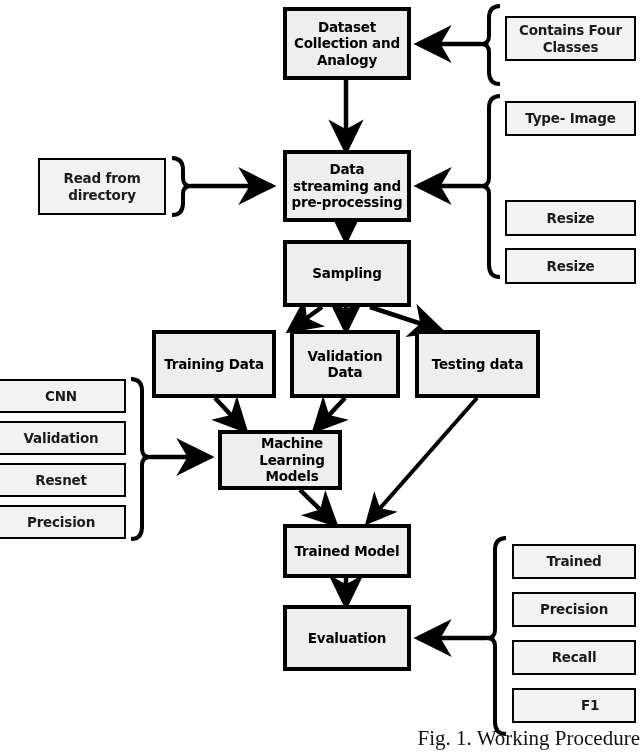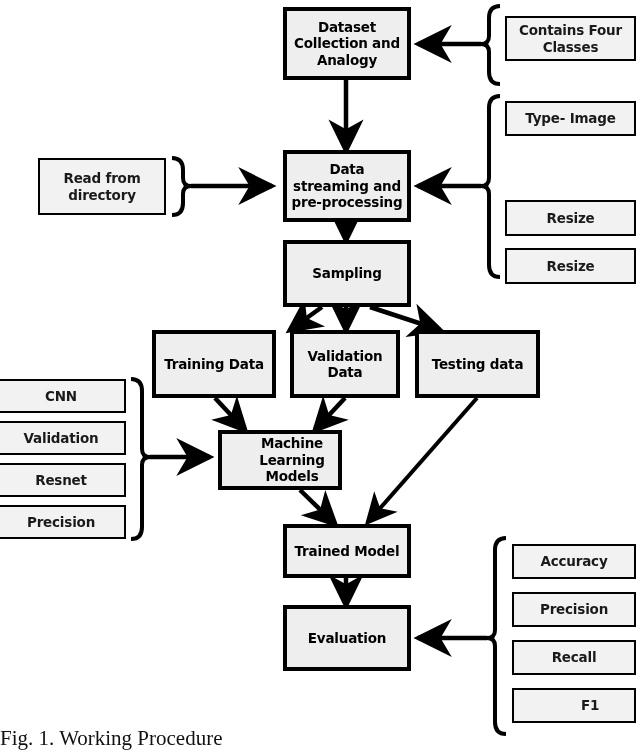--- a/index.html
+++ b/index.html
@@ -55,21 +55,21 @@
     top: 0;
     width: 640px;
     height: 754px;
     pointer-events: none;
   }
   .caption {
     position: absolute;
     left: 0;
     top: 726px;
     width: 640px;
-    text-align: left;
+    text-align: right;
     font-family: "Liberation Serif", serif;
     font-size: 21px;
     color: #111111;
     white-space: nowrap;
   }
 </style>
 </head>
 <body>
 
 <div id="figure">
@@ -192,21 +192,21 @@
     <span>Validation</span>
   </div>
   <div class="side" style="left:-4px; top:463px; width:130px; height:34px;">
     <span>Resnet</span>
   </div>
   <div class="side" style="left:-4px; top:505px; width:130px; height:34px;">
     <span>Precision</span>
   </div>
 
   <div class="side" style="left:512px; top:544px; width:124px; height:35px;">
-    <span>Accuracy</span>
+    <span>Trained</span>
   </div>
   <div class="side" style="left:512px; top:592px; width:124px; height:35px;">
     <span>Precision</span>
   </div>
   <div class="side" style="left:512px; top:640px; width:124px; height:35px;">
     <span>Recall</span>
   </div>
   <div class="side" style="left:512px; top:688px; width:124px; height:35px;padding-left:36px;">
     <span>F1</span>
   </div>

